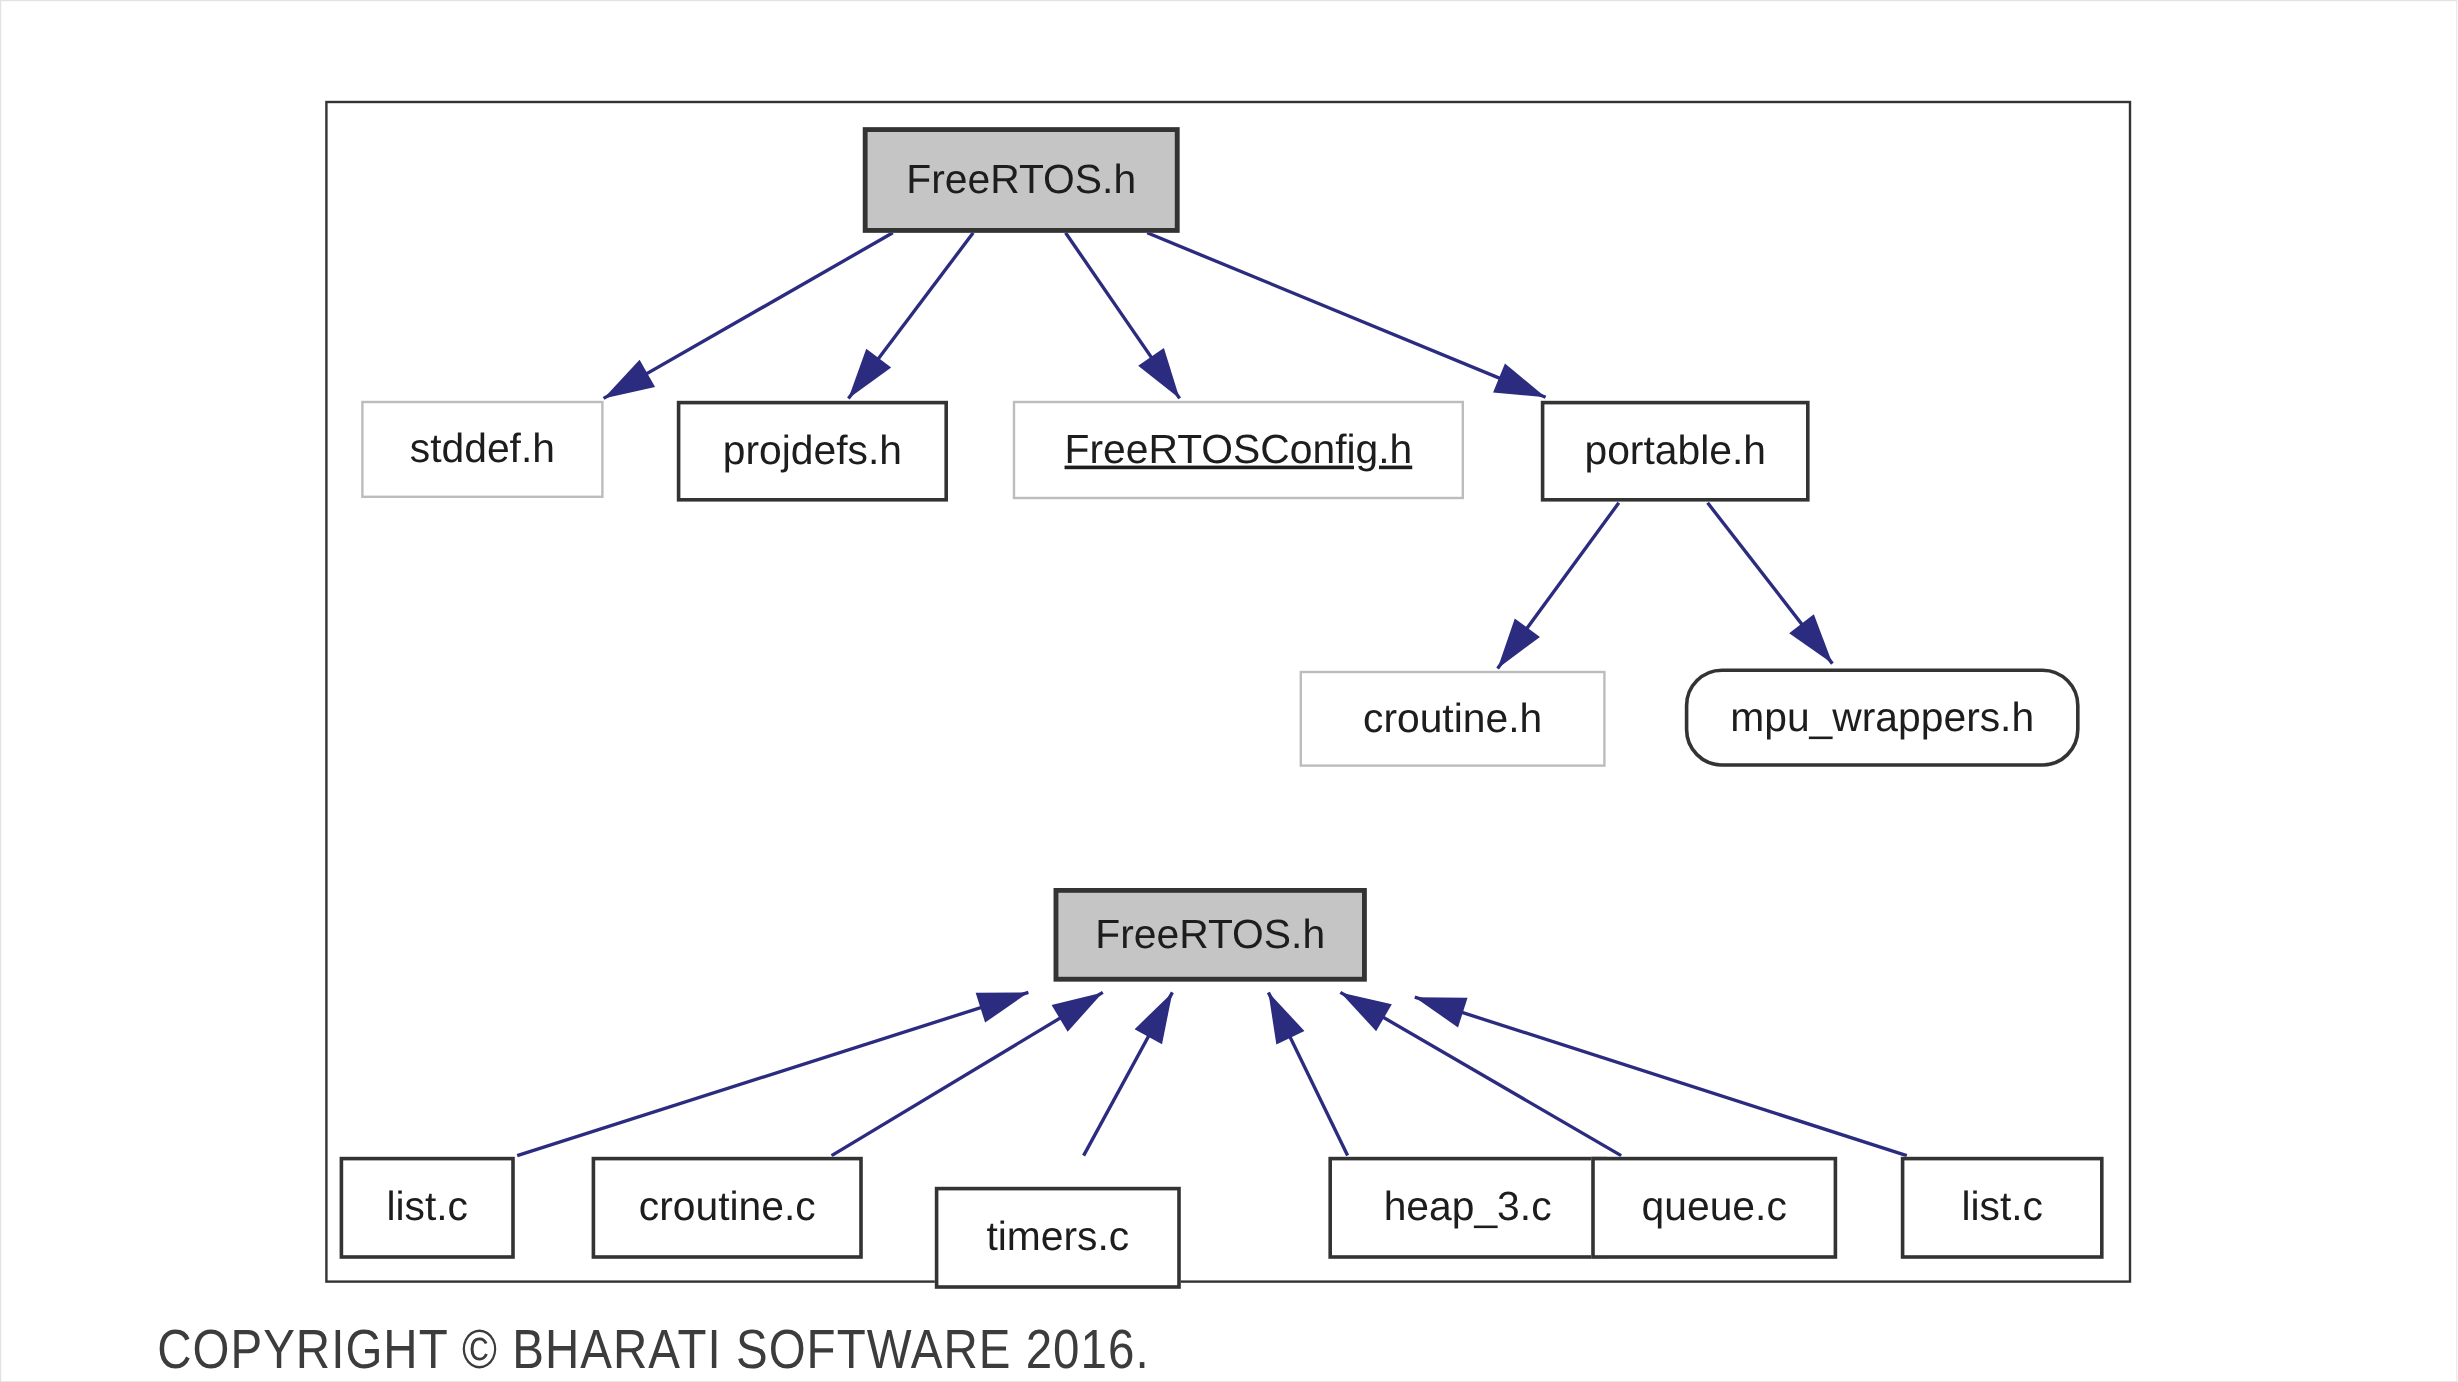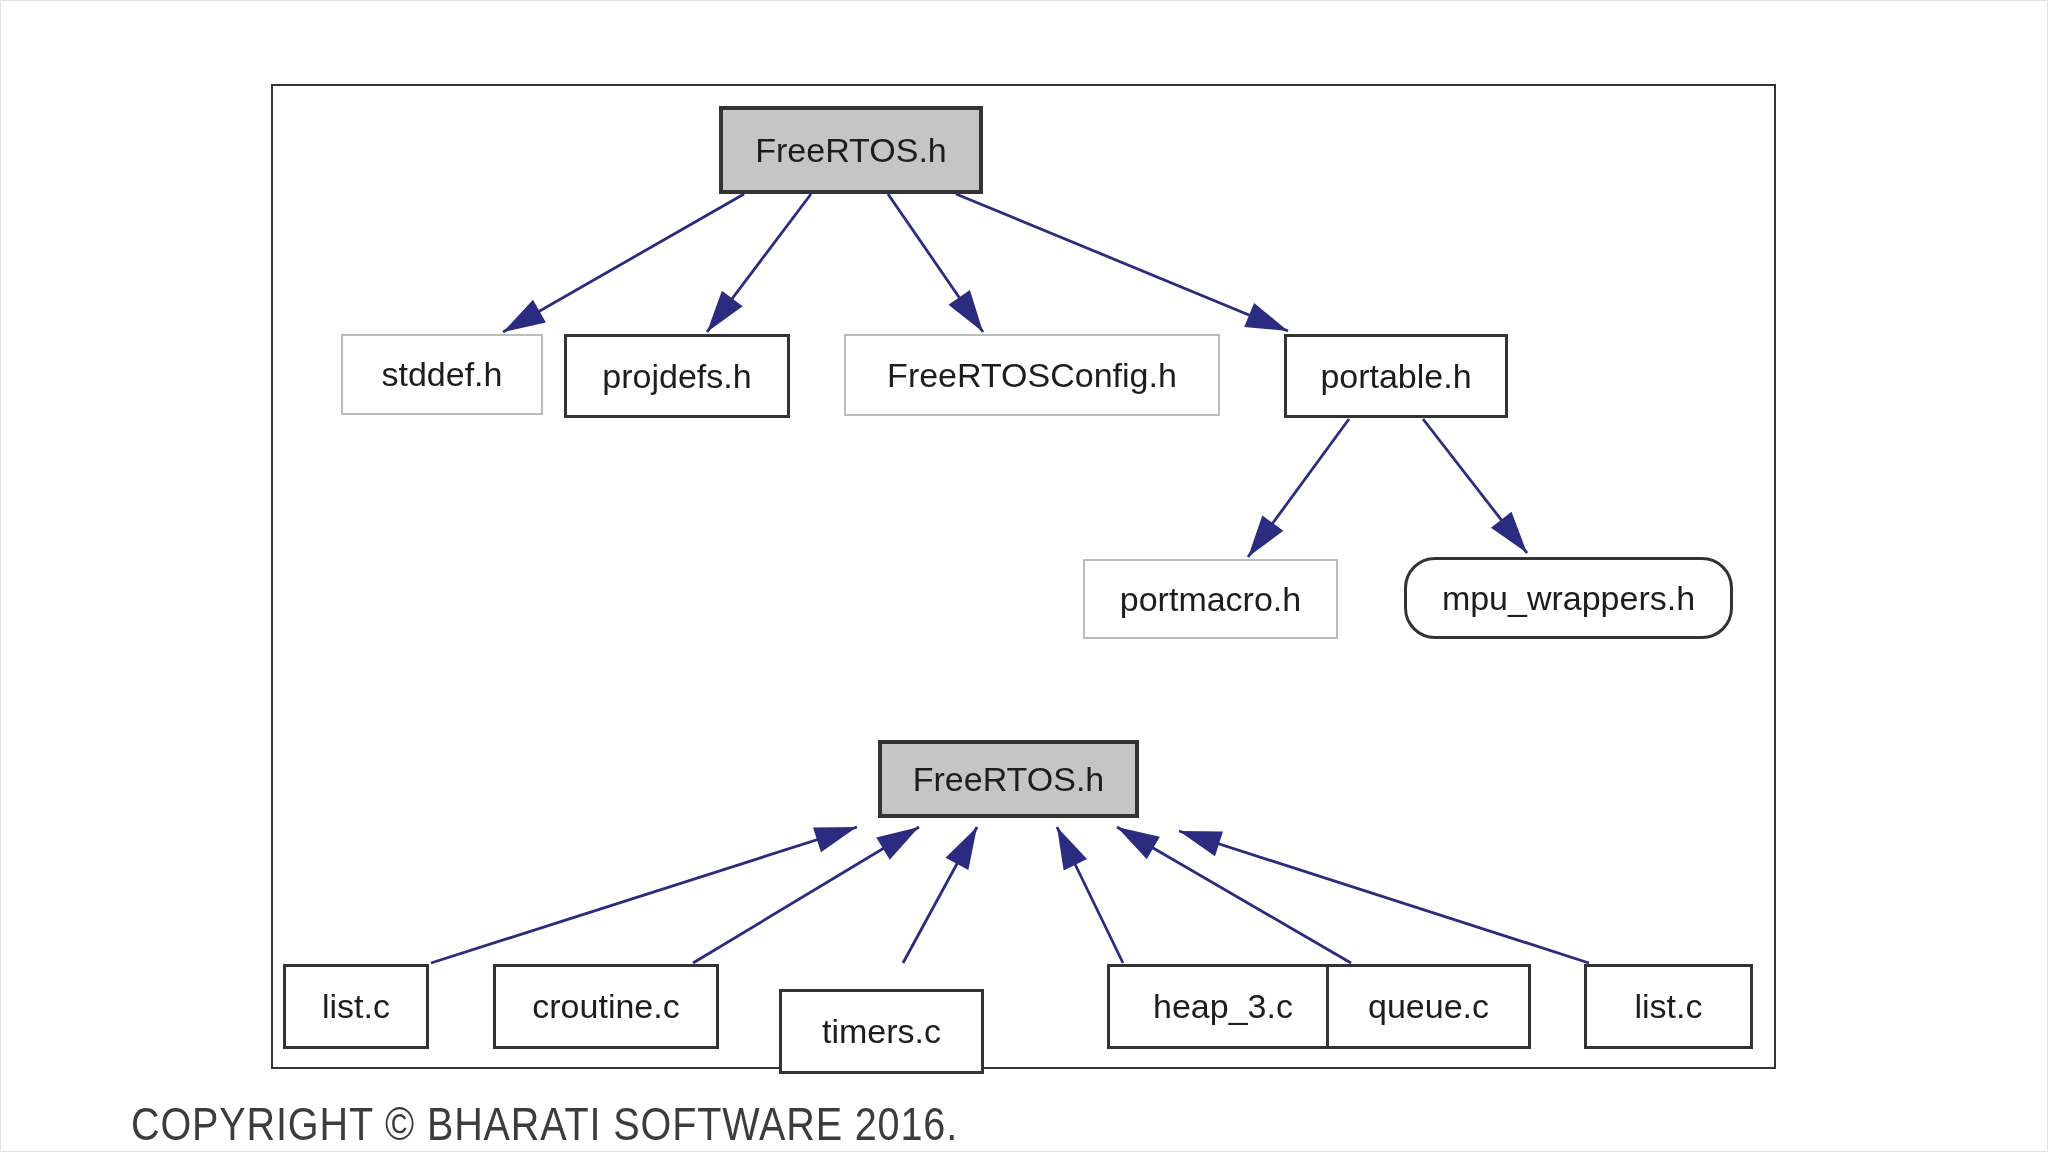--- a/index.html
+++ b/index.html
@@ -83,25 +83,25 @@
         <line x1="1122" y1="962" x2="1056" y2="826" class="edge" marker-end="url(#arrowhead)"></line>
         <line x1="1350" y1="962" x2="1116" y2="826" class="edge" marker-end="url(#arrowhead)"></line>
         <line x1="1588" y1="962" x2="1178" y2="830" class="edge" marker-end="url(#arrowhead)"></line>
       </g>
   </svg>
 
   <div class="frame" id="diagram-frame" style="left: 270px; top: 83px; width: 1505px; height: 985px;"></div>
 
   <div id="node-layer">
       <div class="node highlight" style="left: 718px; top: 105px; width: 264px; height: 88px;">FreeRTOS.h</div>
-      <div class="node light" style="left: 300px; top: 333px; width: 202px; height: 81px; margin-left: 40px;">stddef.h</div>
+      <div class="node light" style="left: 300px; top: 333px; width: 202px; height: 81px;">stddef.h</div>
       <div class="node dark" style="left: 563px; top: 333px; width: 226px; height: 84px;">projdefs.h</div>
-      <div class="node light" style="left: 843px; top: 333px; width: 376px; height: 82px;">FreeRTOSConfig.h</div>
+      <div class="node light" style="left: 843px; top: 333px; width: 376px; height: 82px; text-decoration: underline;">FreeRTOSConfig.h</div>
       <div class="node dark" style="left: 1283px; top: 333px; width: 224px; height: 84px;">portable.h</div>
-      <div class="node light" style="left: 1082px; top: 558px; width: 255px; height: 80px;">portmacro.h</div>
+      <div class="node light" style="left: 1082px; top: 558px; width: 255px; height: 80px;">croutine.h</div>
       <div class="node dark" style="left: 1403px; top: 556px; width: 329px; height: 82px; border-radius: 31px;">mpu_wrappers.h</div>
       <div class="node highlight" style="left: 877px; top: 739px; width: 261px; height: 78px;">FreeRTOS.h</div>
       <div class="node dark" style="left: 282px; top: 963px; width: 146px; height: 85px;">list.c</div>
       <div class="node dark" style="left: 492px; top: 963px; width: 226px; height: 85px;">croutine.c</div>
       <div class="node dark" style="left: 778px; top: 963px; width: 205px; height: 85px; margin-top: 25px;">timers.c</div>
       <div class="node dark" style="left: 1106px; top: 963px; width: 232px; height: 85px;">heap_3.c</div>
       <div class="node dark" style="left: 1325px; top: 963px; width: 205px; height: 85px;">queue.c</div>
       <div class="node dark" style="left: 1583px; top: 963px; width: 169px; height: 85px;">list.c</div>
     </div>
 

